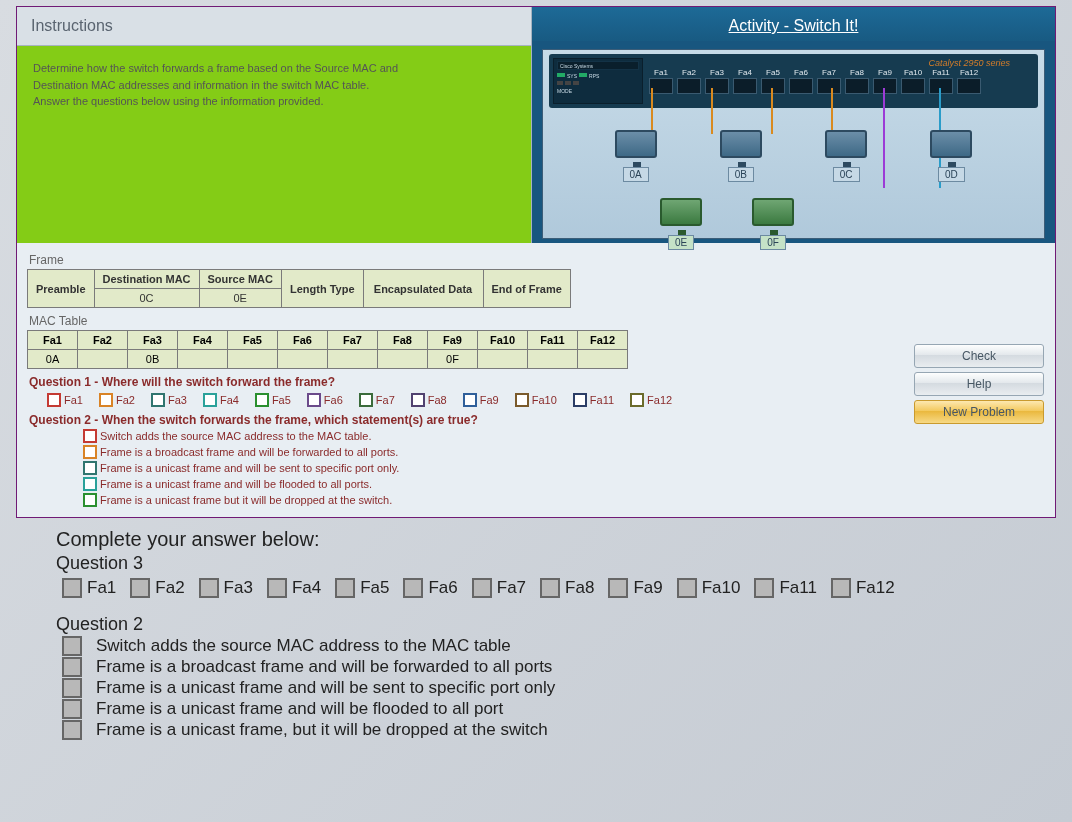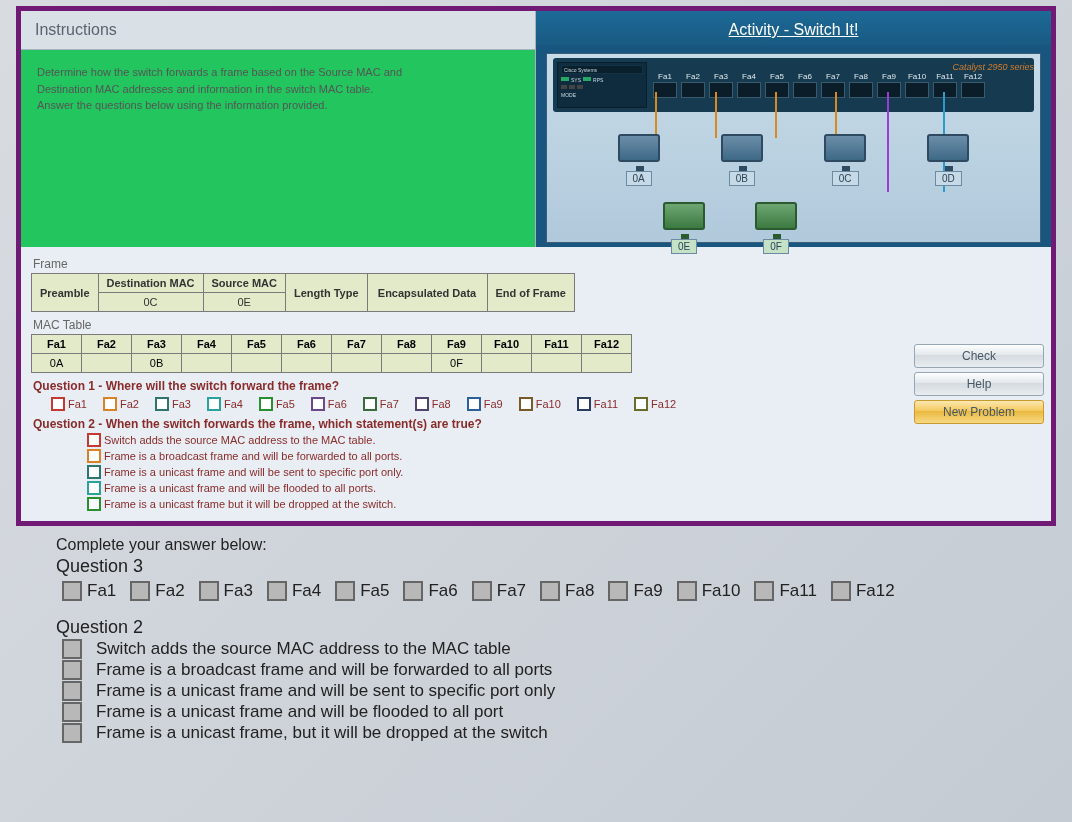--- a/index.html
+++ b/index.html
@@ -6,22 +6,22 @@
   body {
     font-family: Arial, Helvetica, sans-serif;
     background: linear-gradient(135deg, #d8dce1 0%, #c5cbd3 100%);
     width: 1072px;
     height: 822px;
     overflow: hidden;
     font-size: 12px;
   }
   .app {
     margin: 6px 16px;
-    border: 5px solid #701a75;
-    background: #22c55e;
+    border: 1px solid #701a75;
+    background: #84cc16;
   }
   .top-row { display: flex; }
   .instructions-panel {
     width: 515px;
     border-right: 1px solid #a7b3c0;
   }
   .panel-header {
     background: #d9e0e6;
     border-bottom: 1px solid #a7b3c0;
     padding: 10px 14px;
@@ -61,21 +61,21 @@
   .switch-left {
     width: 90px; height: 46px;
     margin: 4px;
     background: #0e2c3e;
     border: 1px solid #0a1f2c;
     font-size: 6px;
     color: #c9dbe6;
     padding: 2px 3px;
   }
   .switch-ports-wrap { flex:1; padding: 2px 6px 2px 2px; }
-  .switch-brand { position:absolute; top:4px; right:0; font-size:9px; color:#d37d2a; font-style:italic; }
+  .switch-brand { position:absolute; top:4px; right:28px; font-size:9px; color:#d37d2a; font-style:italic; }
   .port-labels { display:flex; gap:4px; font-size:8px; color:#e0e8ee; margin-bottom:1px;}
   .port-labels span { width:24px; text-align:center; }
   .port-row { display:flex; gap:4px; }
   .port {
     width:24px; height:16px; background:#0b1d29;
     border:1px solid #3a5a70;
   }
   .computers {
     position:absolute; top:80px; left:0; right:0;
     display:flex; justify-content:space-around; padding: 0 40px;
@@ -168,21 +168,21 @@
     background: linear-gradient(#fde8b0,#f3c95e 45%,#eab83d 46%,#f7d985);
     border-color:#c99a2e;
   }
 
   
   .lower {
     margin: 10px 18px 0 56px;
     font-family: "Segoe UI", Arial, sans-serif;
     color:#222;
   }
-  .lower h3 { font-size:16px; font-weight:normal; margin:10px 0 2px 0; }
+  .lower h3 { font-size:20px; font-weight:normal; margin:10px 0 2px 0; }
   .lower .qlabel { font-size:18px; }
   .lower .big-row { display:flex; flex-wrap:wrap; gap:10px 14px; margin:4px 0 12px 6px; }
   .lower .big-item { display:flex; align-items:center; gap:5px; font-size:17px; }
   .lower .big-box {
     width:20px; height:20px;
     border:2px solid #666; background:#b8b8b8;
   }
   .lower .stmt { display:flex; align-items:flex-start; gap:14px; font-size:17px; margin:1px 0 1px 6px; }
 
   

